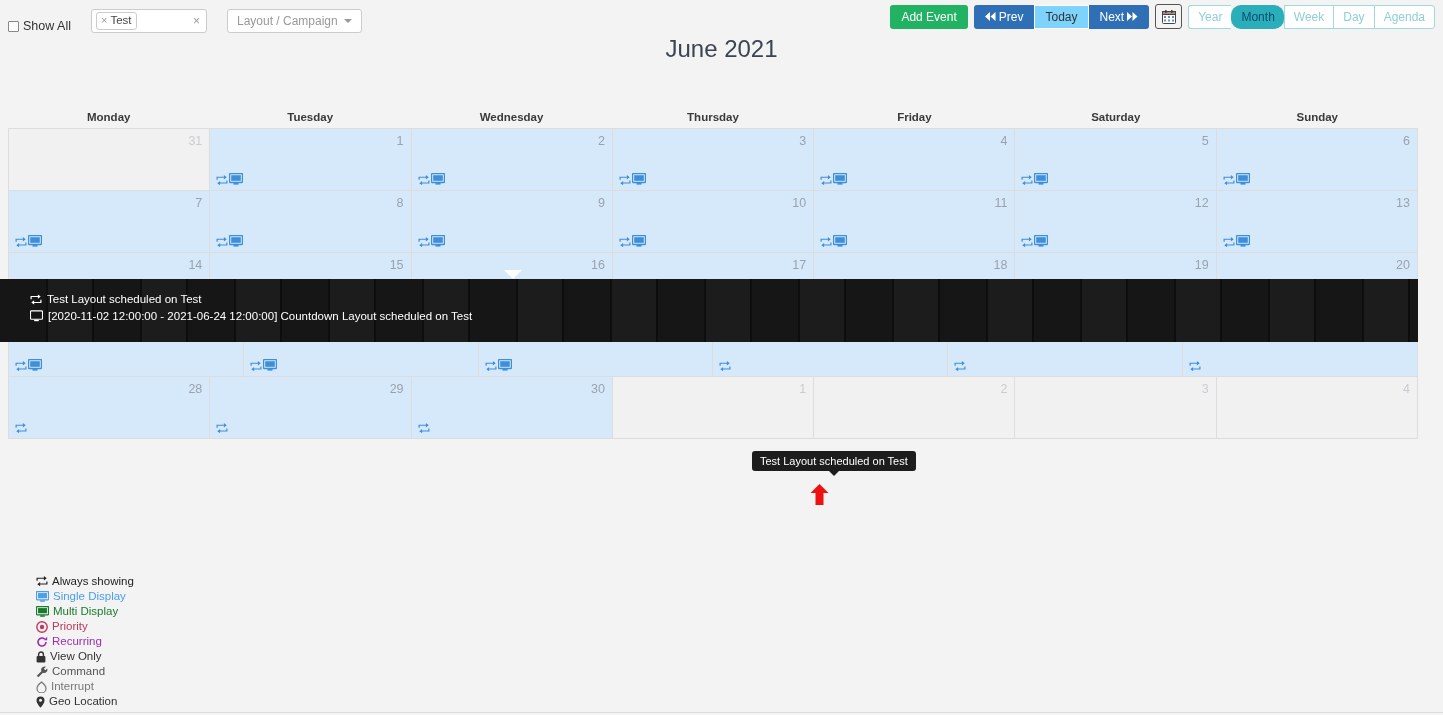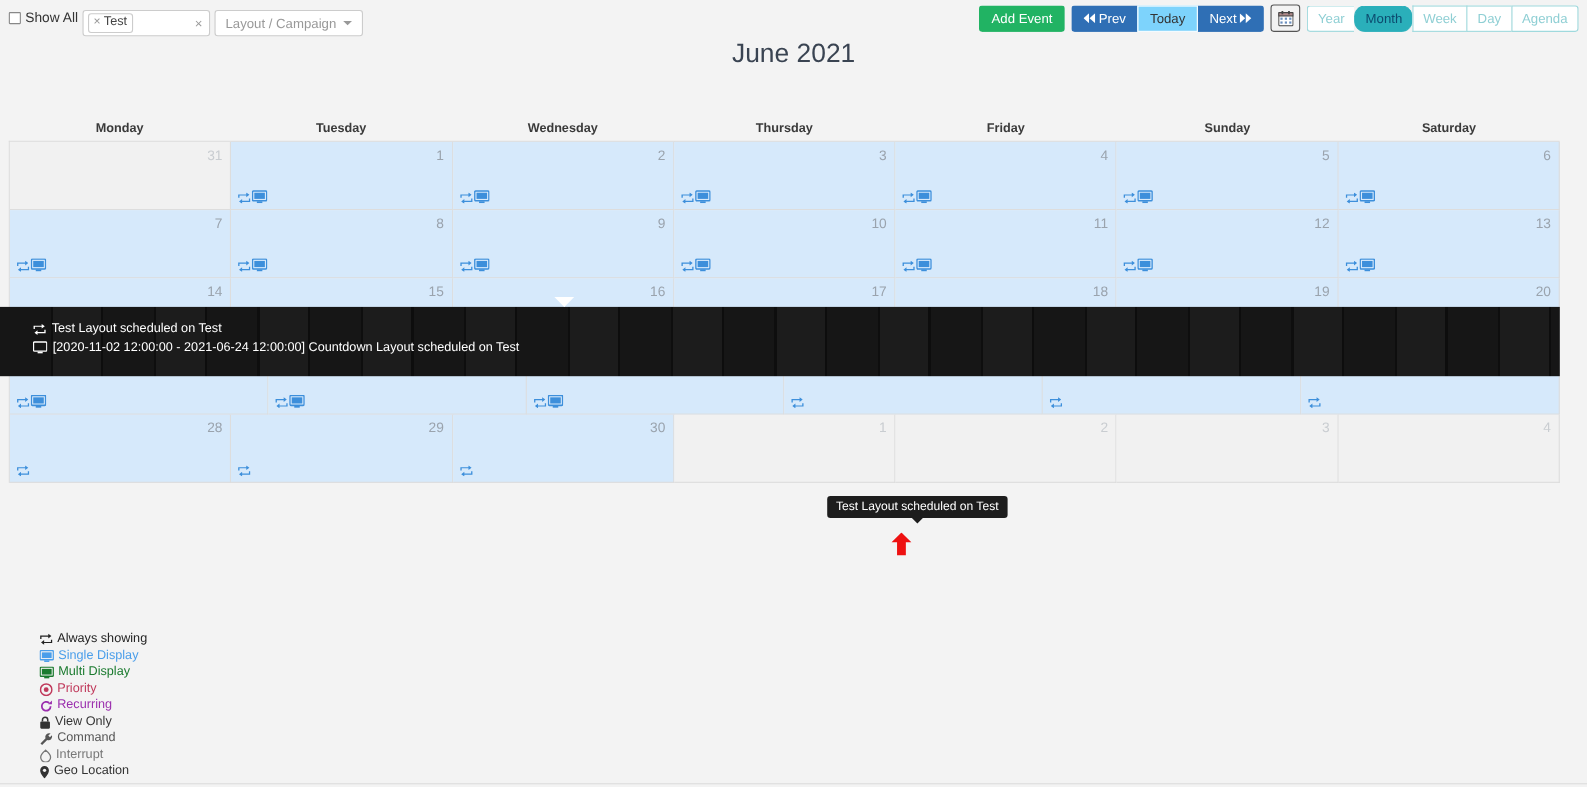--- a/index.html
+++ b/index.html
@@ -8,21 +8,21 @@
     width: 1443px; height: 715px;
     background: #f3f3f3;
     font-family: "Liberation Sans", sans-serif;
     overflow: hidden;
   }
   .page { position: relative; width: 1443px; height: 715px; background: #f3f3f3; }
 
   
   .toolbar-left {
     position: absolute; left: 8px; top: 9px;
-    display: flex; align-items: flex-start; gap: 4px;
+    display: flex; align-items: flex-end; gap: 20px;
   }
   .showall-wrap { display: flex; align-items: center; gap: 4px; font-size: 12.5px; color: #333; }
   .showall-box {
     width: 11px; height: 11px; border: 1px solid #888; background: #fff;
     border-radius: 1px; display: inline-block;
   }
   .select2 {
     width: 116px; height: 24px; background: #fff;
     border: 1px solid #ccc; border-radius: 3px;
     display: flex; align-items: center; padding: 0 4px;
@@ -244,22 +244,22 @@
 
   <div class="cal-title">June 2021</div>
 
   <div class="cal">
     <div class="dow-row">
       <div class="dow">Monday</div>
       <div class="dow">Tuesday</div>
       <div class="dow">Wednesday</div>
       <div class="dow">Thursday</div>
       <div class="dow">Friday</div>
+      <div class="dow">Saturday</div>
       <div class="dow">Sunday</div>
-      <div class="dow">Saturday</div>
     </div>
     <div class="weeks" id="weeks">
         <div class="wrow">
           <div class="cell other">
             <div class="daynum">31</div>
           </div>
           <div class="cell">
             <div class="daynum">1</div>
             <div class="badges">
               <svg width="12" height="10.32" viewBox="0 0 14 12">

